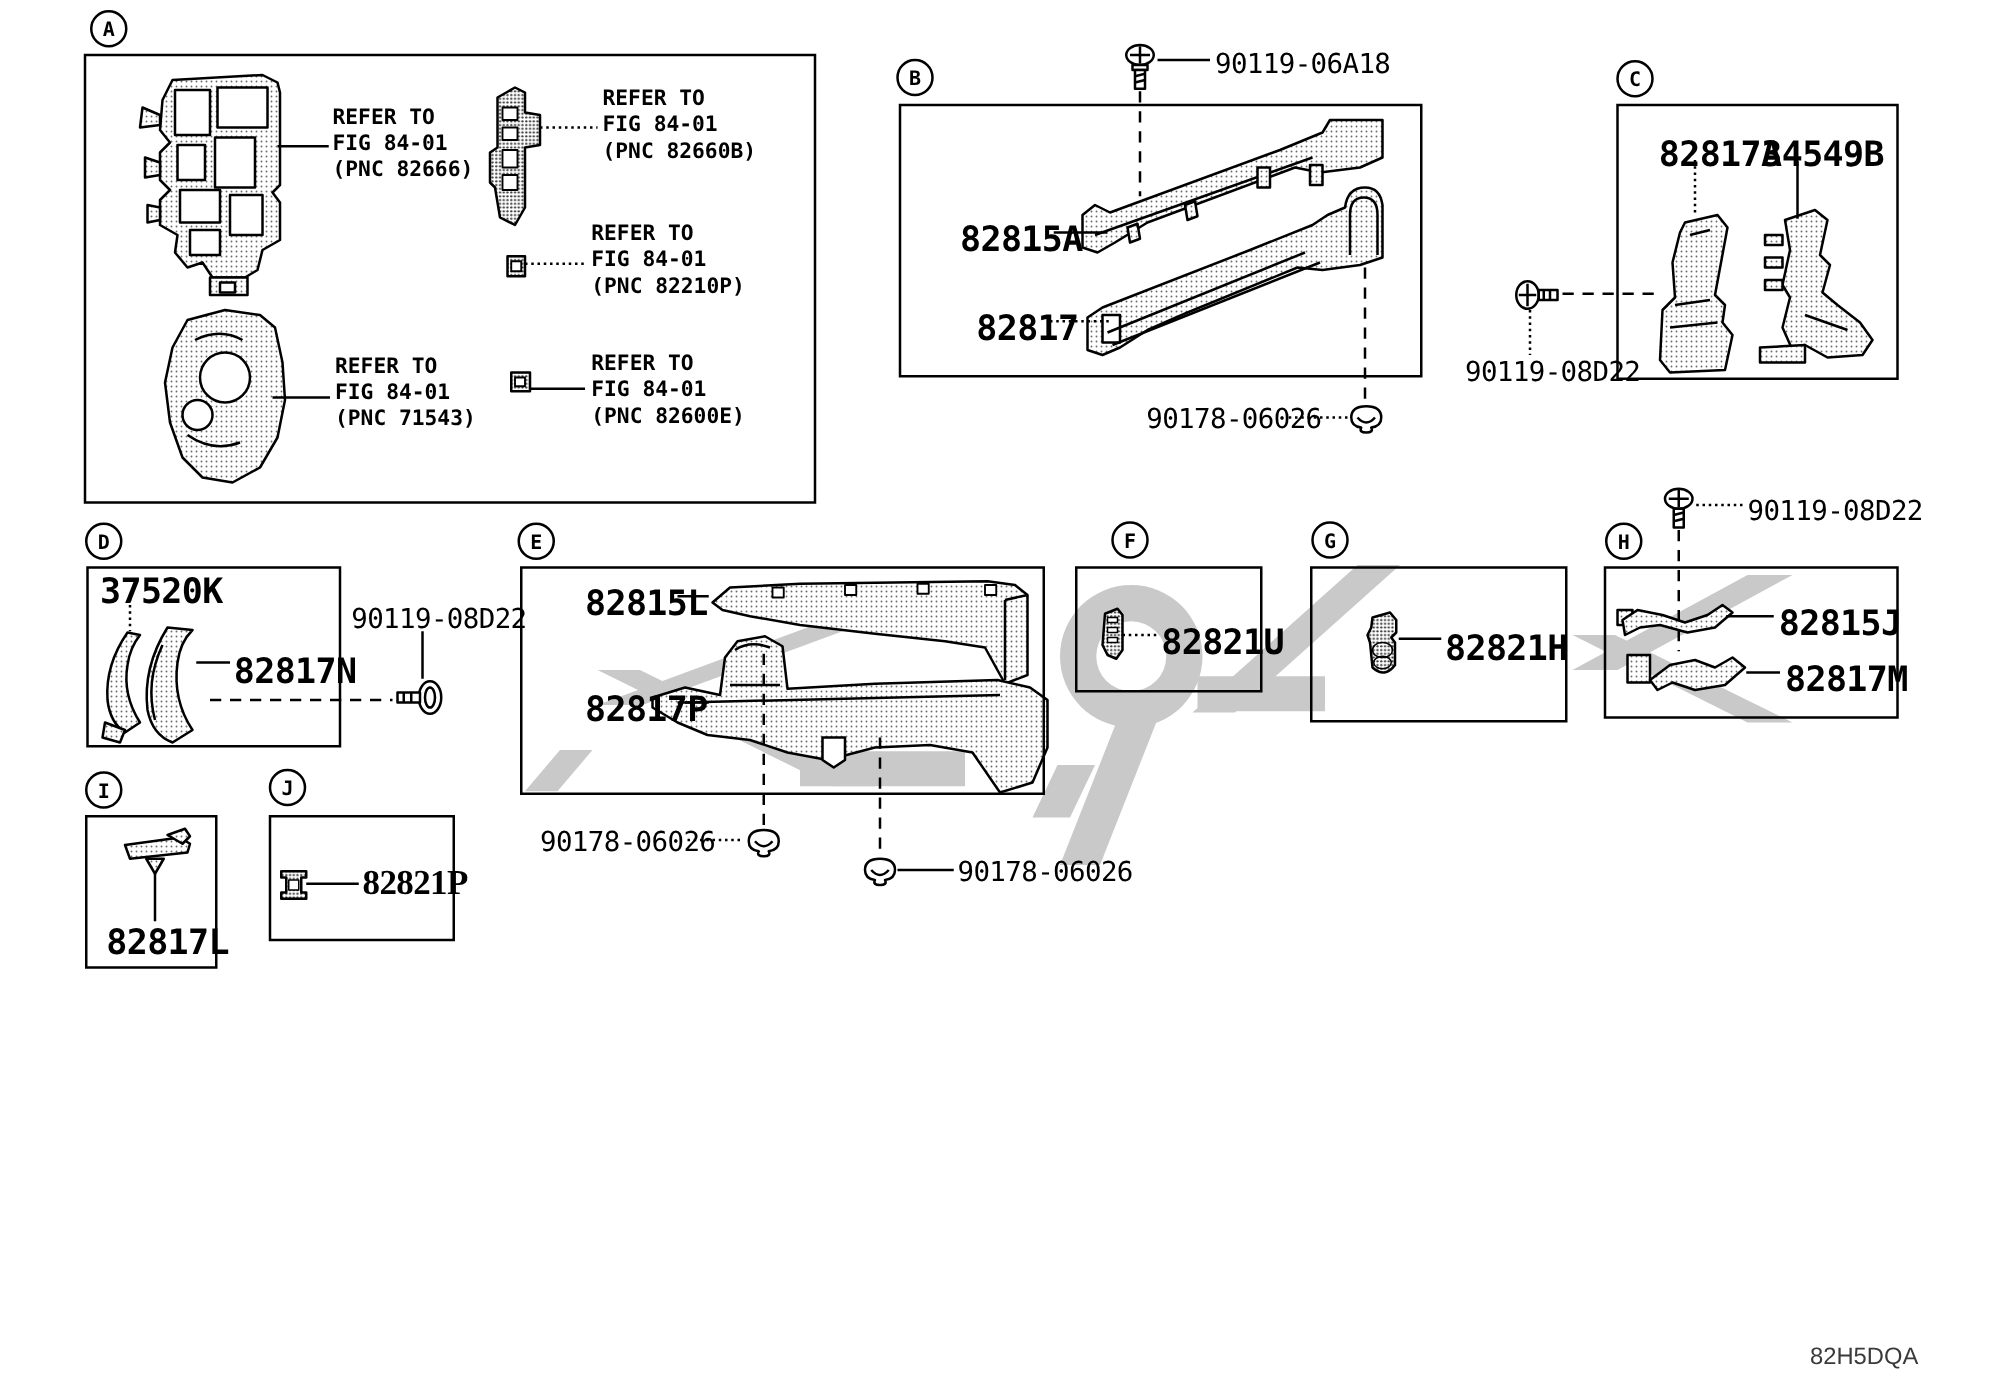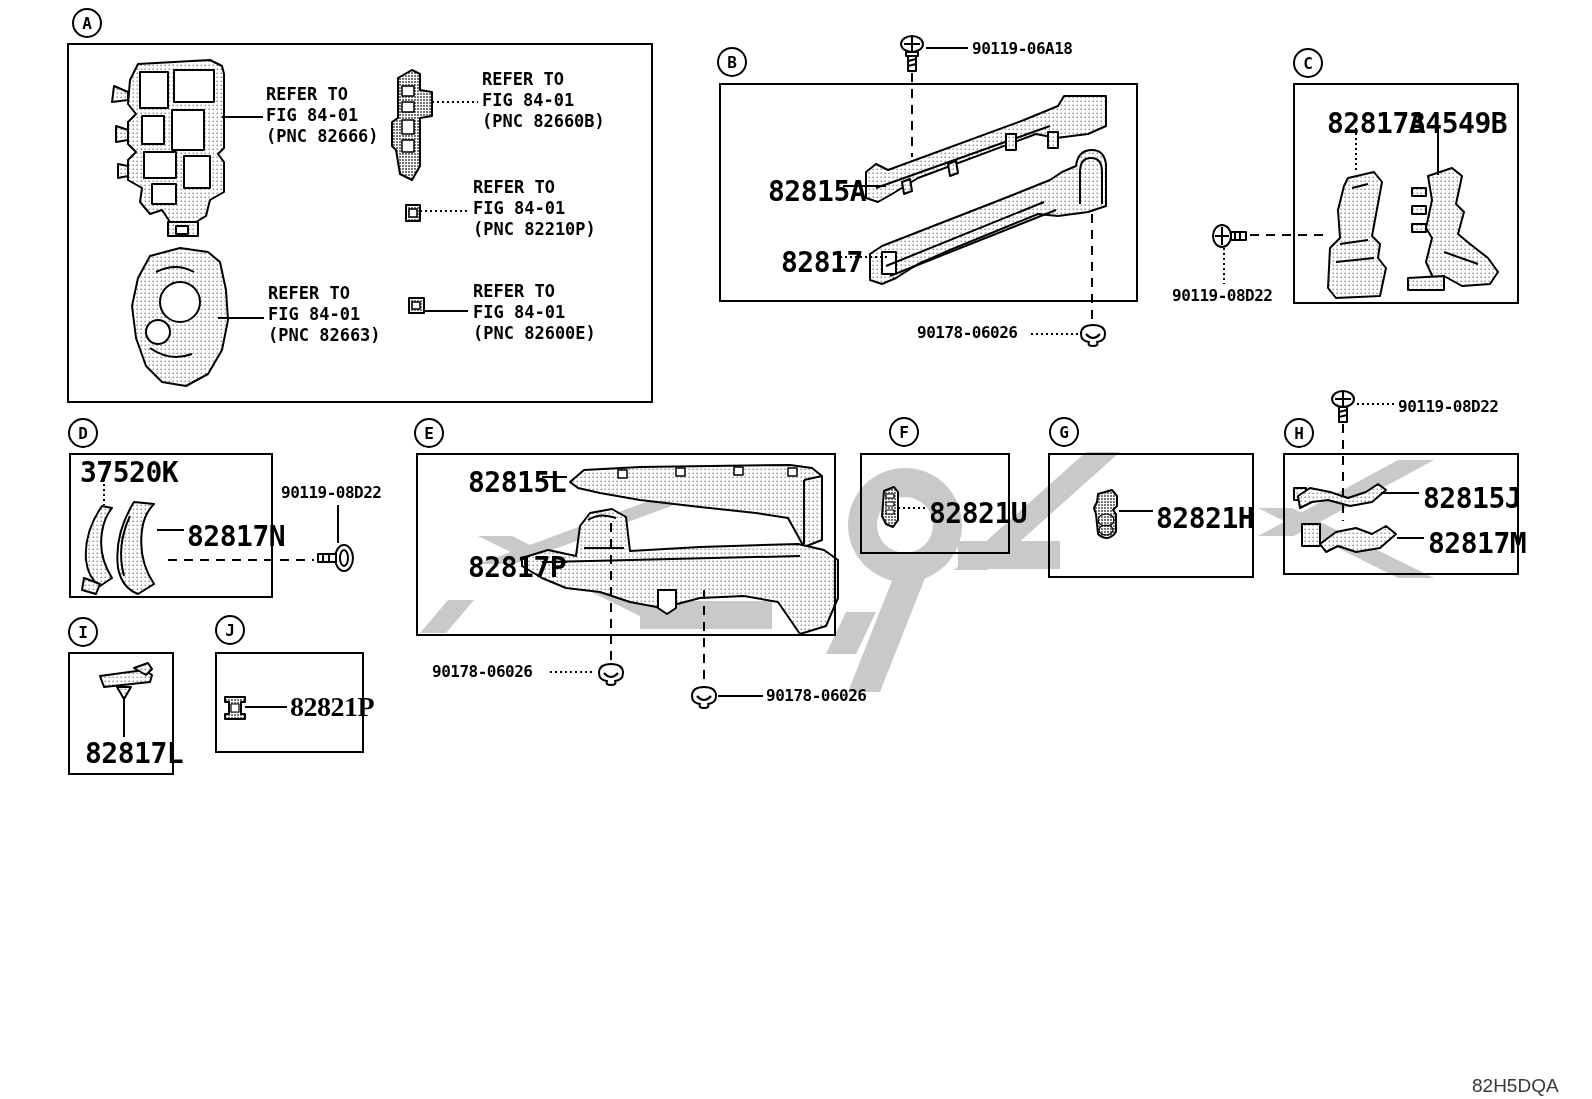--- a/index.html
+++ b/index.html
@@ -4,21 +4,21 @@
 <style>
   html,body{margin:0;padding:0;background:#ffffff;}
   .canvas{position:relative;width:1592px;height:1099px;background:#ffffff;overflow:hidden;
           font-family:"DejaVu Sans Mono",monospace;color:#000;}
   .layer{position:absolute;left:0;top:0;}
   .box{position:absolute;border:2px solid #000;box-sizing:border-box;background:transparent;}
   .tag{position:absolute;width:30px;height:30px;border:2px solid #000;border-radius:50%;
        box-sizing:border-box;display:flex;align-items:center;justify-content:center;
        font-weight:bold;font-size:16px;background:transparent;}
   .pn{position:absolute;font-weight:bold;font-size:28px;letter-spacing:-0.5px;white-space:nowrap;}
-  .fn{position:absolute;font-weight:bold;font-size:16px;letter-spacing:-0.5px;white-space:nowrap;}
+  .fn{position:absolute;font-weight:normal;font-size:22px;letter-spacing:-0.5px;white-space:nowrap;}
   .ref{position:absolute;font-weight:bold;font-size:17px;line-height:21px;white-space:nowrap;}
   .ref span{display:block;}
   .footer{position:absolute;font-family:"Liberation Sans",sans-serif;font-size:19px;color:#3a3a3a;}
 </style>
 </head>
 <body>
 
 <div class="canvas">
 
   <svg class="layer" width="1592" height="1099" viewBox="0 0 1592 1099">
@@ -307,21 +307,21 @@
     <span>(PNC 82660B)</span>
   </div>
   <div class="ref" style="left:473px;top:177px;">
     <span>REFER TO</span>
     <span>FIG 84-01</span>
     <span>(PNC 82210P)</span>
   </div>
   <div class="ref" style="left:268px;top:283px;">
     <span>REFER TO</span>
     <span>FIG 84-01</span>
-    <span>(PNC 82663)</span>
+    <span>(PNC 71543)</span>
   </div>
   <div class="ref" style="left:473px;top:281px;">
     <span>REFER TO</span>
     <span>FIG 84-01</span>
     <span>(PNC 82600E)</span>
   </div>
 
   <div class="fn" style="left:972px;top:39px;">90119-06A18</div>
   <div class="pn" style="left:768px;top:175px;">82815A</div>
   <div class="pn" style="left:781px;top:246px;">82817</div>
@@ -343,14 +343,14 @@
   <div class="pn" style="left:929px;top:497px;">82821U</div>
   <div class="pn" style="left:1156px;top:502px;">82821H</div>
 
   <div class="fn" style="left:1398px;top:397px;">90119-08D22</div>
   <div class="pn" style="left:1423px;top:482px;">82815J</div>
   <div class="pn" style="left:1428px;top:527px;">82817M</div>
 
   <div class="pn" style="left:85px;top:737px;">82817L</div>
   <div class="pn" style="left:290px;top:691px;font-family:Liberation Serif, serif;">82821P</div>
 
-  <div class="footer" style="left:1448px;top:1075px;margin-left:24px;">82H5DQA</div>
+  <div class="footer" style="left:1448px;top:1075px;">82H5DQA</div>
 </div>
 
 </body></html>

